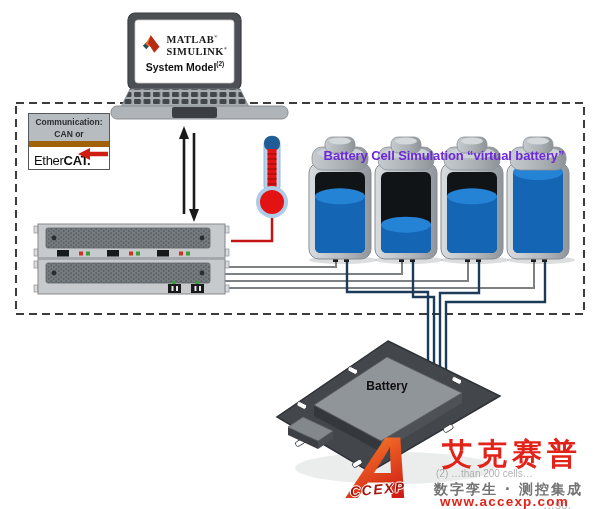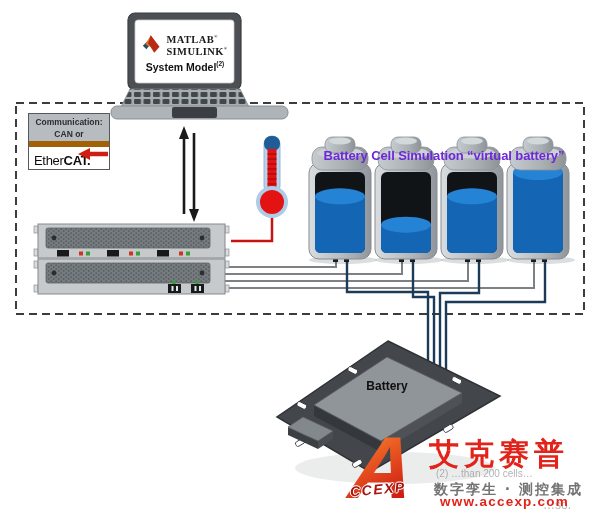--- a/index.html
+++ b/index.html
@@ -35,21 +35,21 @@
   .bms-label{left:306px;top:380px;width:162px;text-align:center;font-size:12px;font-weight:700;
     color:#0f0f0f;line-height:13px;z-index:4;}
   
   .wm-a{left:327px;top:420px;width:110px;height:95px;font-size:88px;font-weight:900;font-style:italic;
     line-height:95px;text-align:center;transform:skewX(-6deg);
     background:linear-gradient(150deg,#f7a43c 5%,#ea5a22 40%,#cf1d14 75%);
     -webkit-background-clip:text;background-clip:text;color:transparent;z-index:5;}
   .wm-ccexp{left:350px;top:481px;font-size:14px;font-weight:900;font-style:italic;color:#a8140e;
     letter-spacing:1.5px;transform:rotate(-5deg);
     text-shadow:1px 0 #fff,-1px 0 #fff,0 1px #fff,0 -1px #fff;z-index:6;}
-  .wm-cn{left:429px;top:434px;font-size:30px;font-weight:900;color:#e2231a;letter-spacing:5px;
+  .wm-cn{left:442px;top:434px;font-size:30px;font-weight:900;color:#e2231a;letter-spacing:5px;
     font-family:"DejaVu Sans",sans-serif;z-index:6;white-space:nowrap;}
   .wm-tagline{left:434px;top:481px;font-size:14px;font-weight:700;color:#737373;letter-spacing:2px;
     font-family:"DejaVu Sans",sans-serif;z-index:6;white-space:nowrap;}
   .wm-site{left:440px;top:494px;font-size:13.5px;font-weight:700;color:#e2231a;letter-spacing:1.2px;z-index:6;}
   .wm-foot1{left:436px;top:468px;font-size:10px;color:#8a8a8a;opacity:.65;z-index:5;white-space:nowrap;}
   .wm-foot2{left:543px;top:498px;font-size:12px;color:#8a8a8a;opacity:.65;z-index:5;white-space:nowrap;}
 </style>
 </head>
 <body>
 

